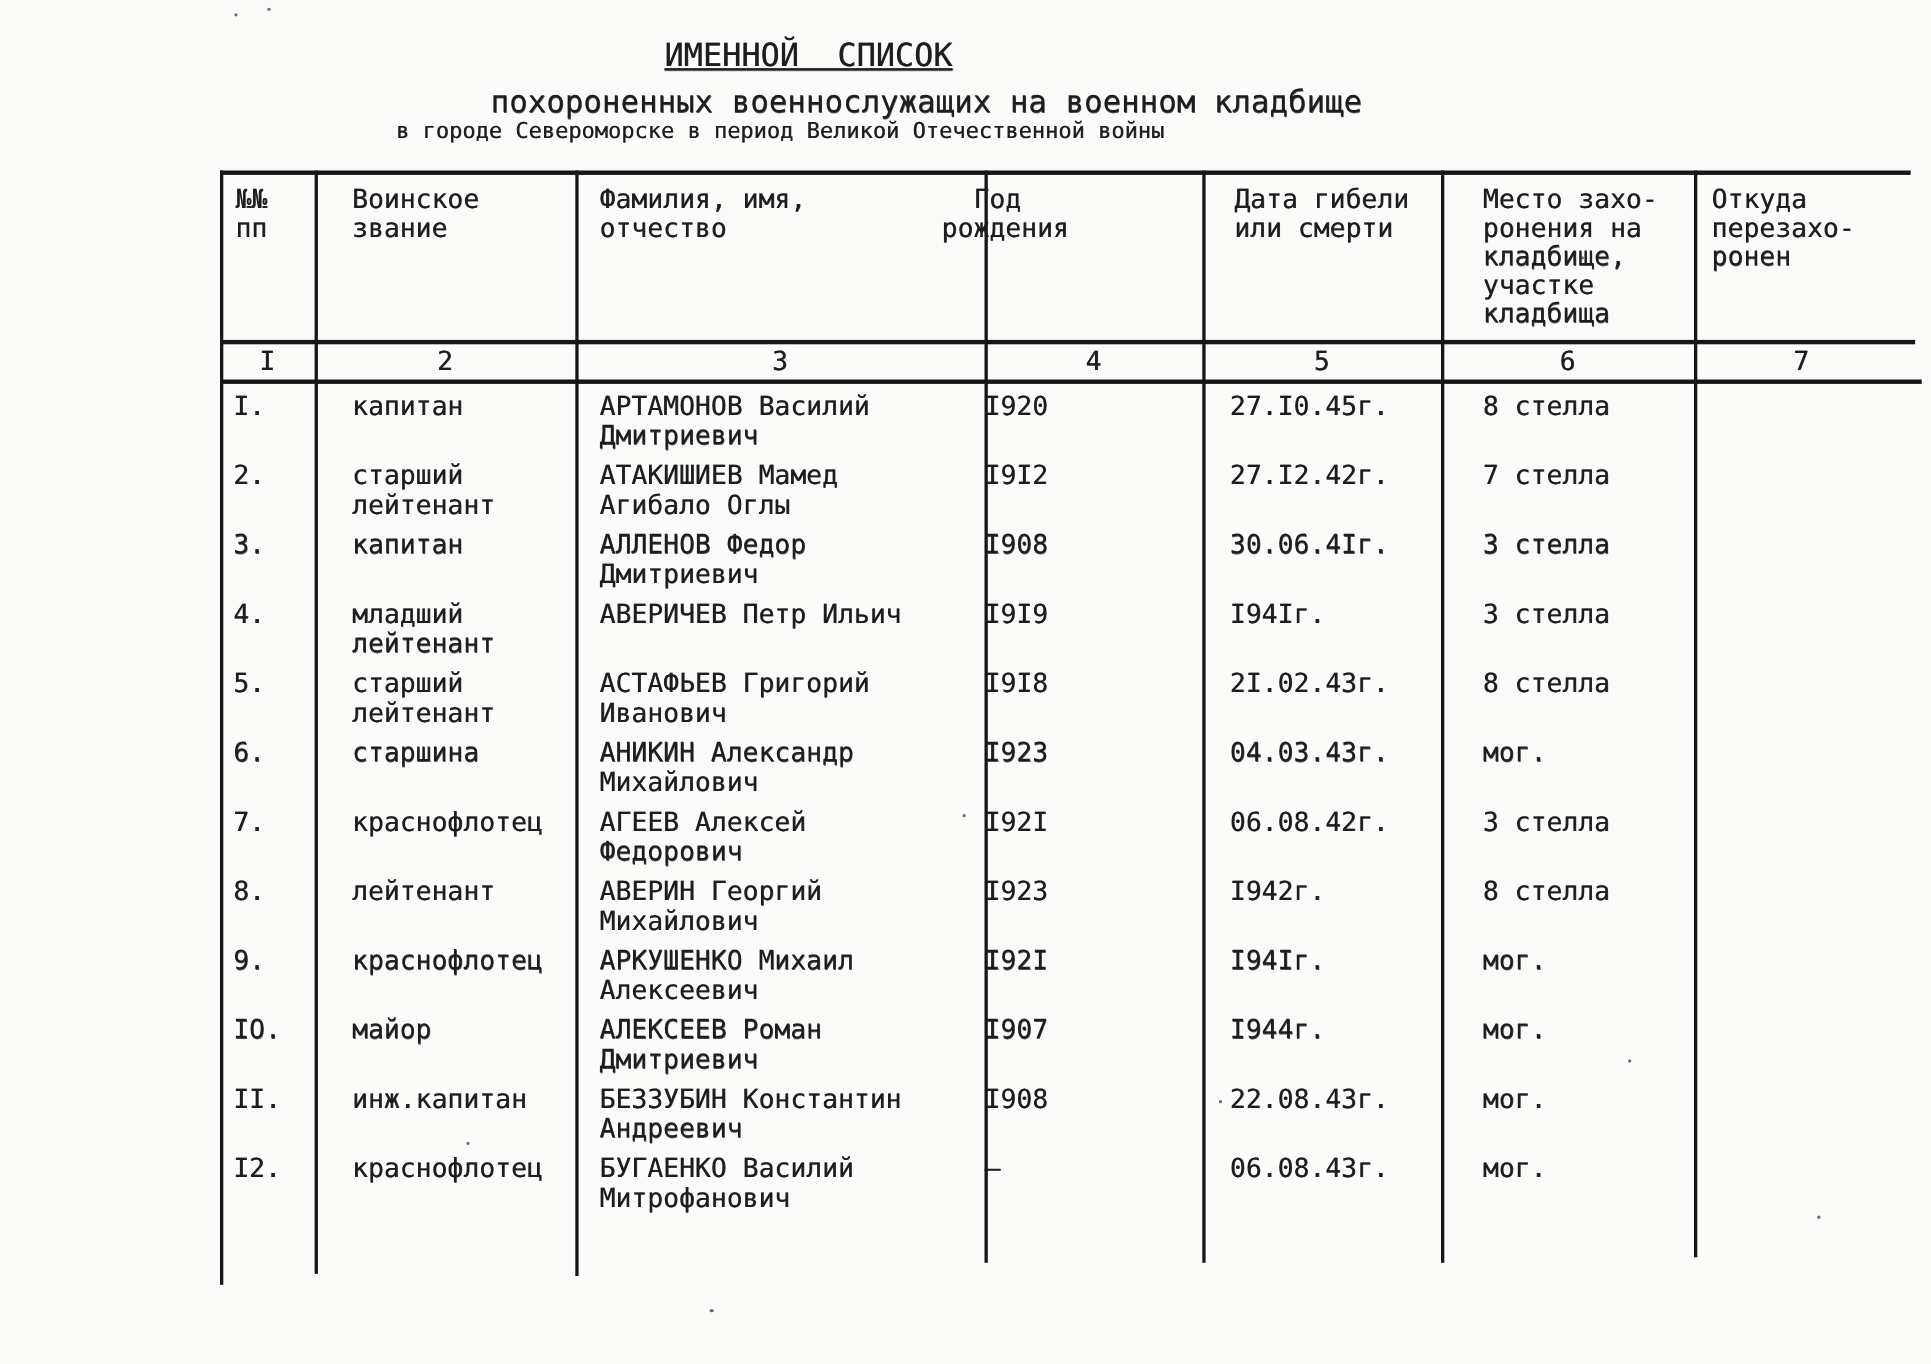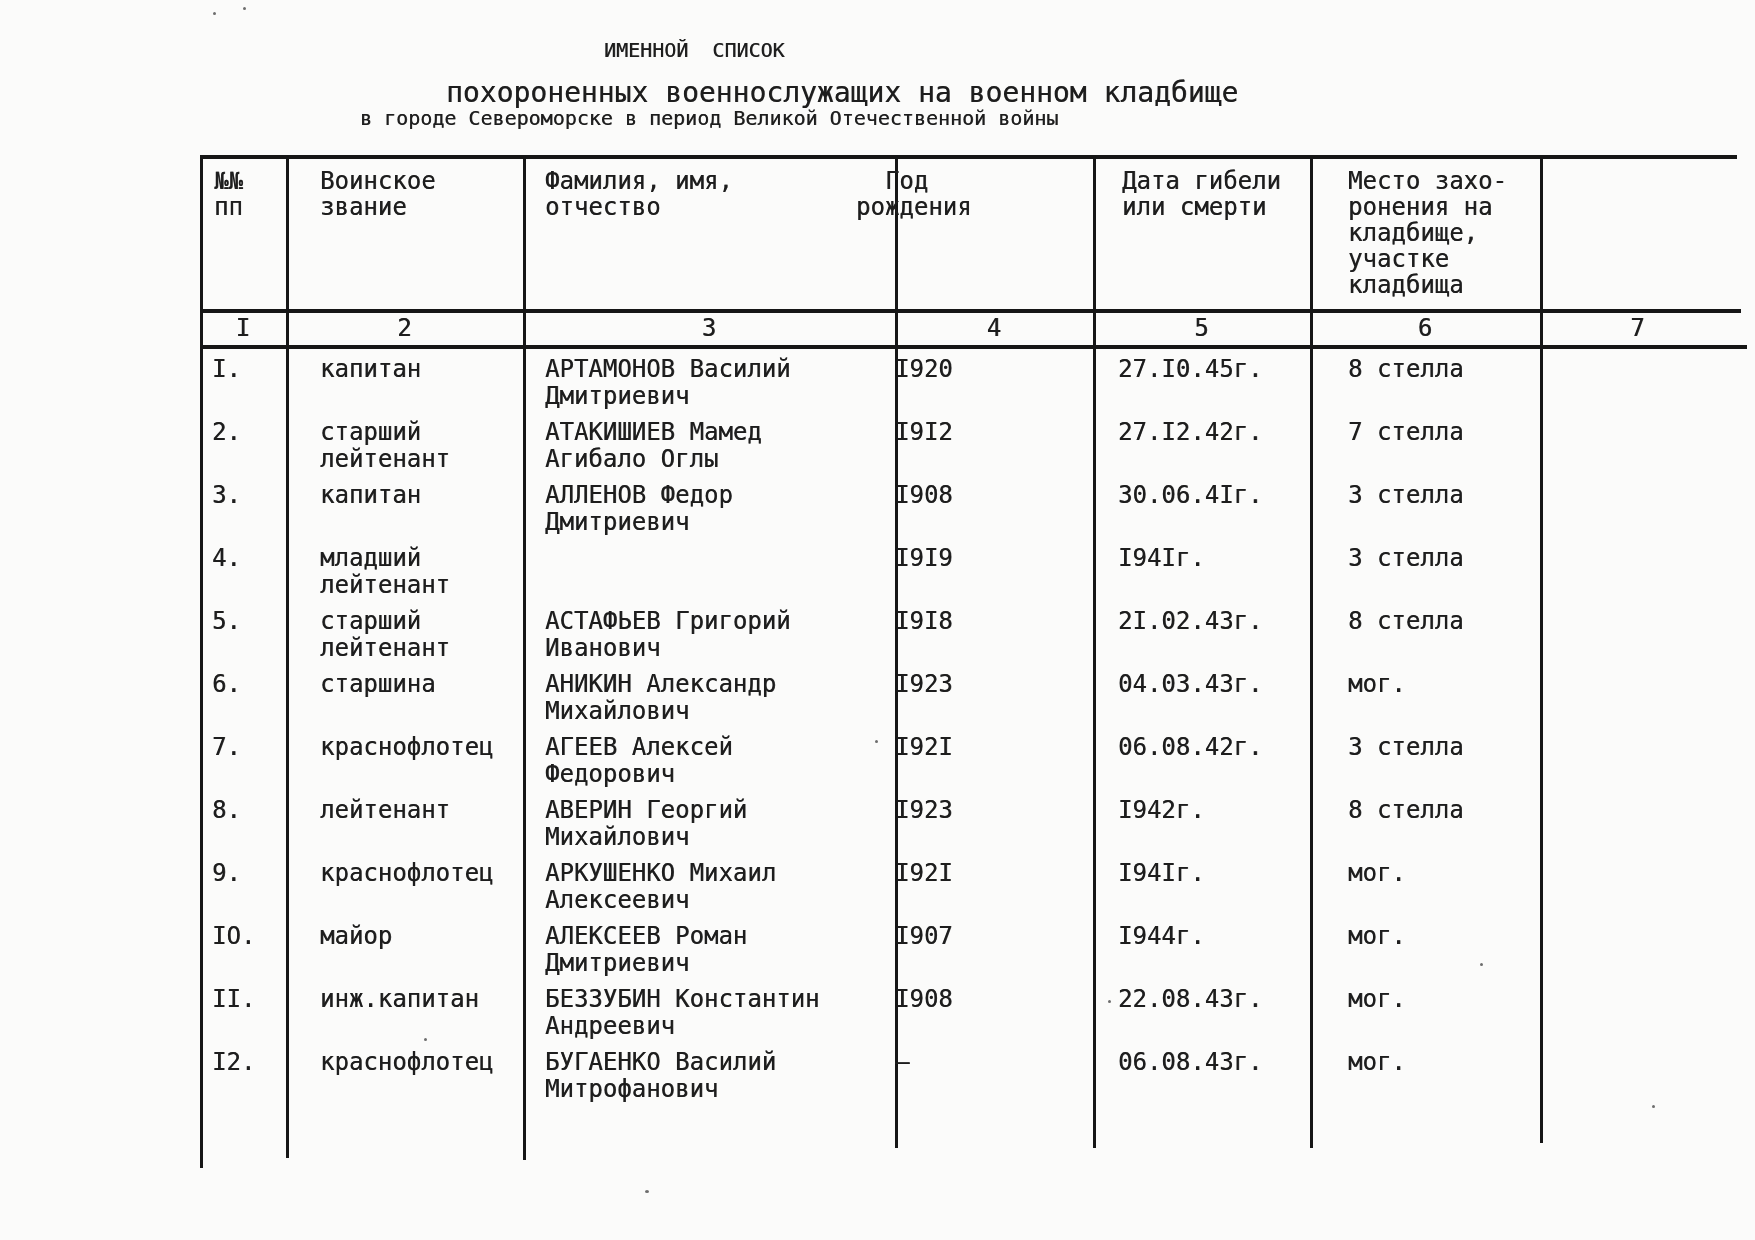--- a/index.html
+++ b/index.html
@@ -16,23 +16,24 @@
     height: 1240px;
     font-family: "DejaVu Sans Mono", "Liberation Mono", monospace;
     color: #1d1d1d;
     background: #fbfbfa;
     text-shadow: 0.4px 0.4px 0 rgba(20,20,20,0.75);
   }
   .doc-title {
     position: absolute;
     top: 36px;
     left: 604px;
-    font-size: 20px;
+    font-size: 29px;
     line-height: 28px;
     white-space: pre;
+    text-decoration: underline;
   }
   .doc-sub1 {
     position: absolute;
     top: 80px;
     left: 446px;
     font-size: 28px;
     line-height: 26px;
     white-space: pre;
   }
   .doc-sub2 {
@@ -114,20 +115,23 @@
 отчество</div>
   <div class="hdr pre" style="left:856px;">  Год
 рождения</div>
   <div class="hdr" style="left:1122px;">Дата гибели
 или смерти</div>
   <div class="hdr" style="left:1348px;">Место захо-
 ронения на
 кладбище,
 участке
 кладбища</div>
+  <div class="hdr" style="left:1556px;">Откуда
+перезахо-
+ронен</div>
 
   <div class="colnum" style="left:200px;  width:86px;">I</div>
   <div class="colnum" style="left:286px;  width:237px;">2</div>
   <div class="colnum" style="left:523px;  width:372px;">3</div>
   <div class="colnum" style="left:895px;  width:198px;">4</div>
   <div class="colnum" style="left:1093px; width:217px;">5</div>
   <div class="colnum" style="left:1310px; width:230px;">6</div>
   <div class="colnum" style="left:1540px; width:195px;">7</div>
 
   <div class="row" style="top:356px;">
@@ -158,20 +162,21 @@
 Дмитриевич</div>
     <div class="cell c-birth">I908</div>
     <div class="cell c-death">30.06.4Iг.</div>
     <div class="cell c-place">3 стелла</div>
     <div class="cell c-from"></div>
   </div>
   <div class="row" style="top:545px;">
     <div class="cell c-num">4.</div>
     <div class="cell c-rank">младший
 лейтенант</div>
+    <div class="cell c-name">АВЕРИЧЕВ Петр Ильич</div>
     <div class="cell c-birth">I9I9</div>
     <div class="cell c-death">I94Iг.</div>
     <div class="cell c-place">3 стелла</div>
     <div class="cell c-from"></div>
   </div>
   <div class="row" style="top:608px;">
     <div class="cell c-num">5.</div>
     <div class="cell c-rank">старший
 лейтенант</div>
     <div class="cell c-name">АСТАФЬЕВ Григорий

